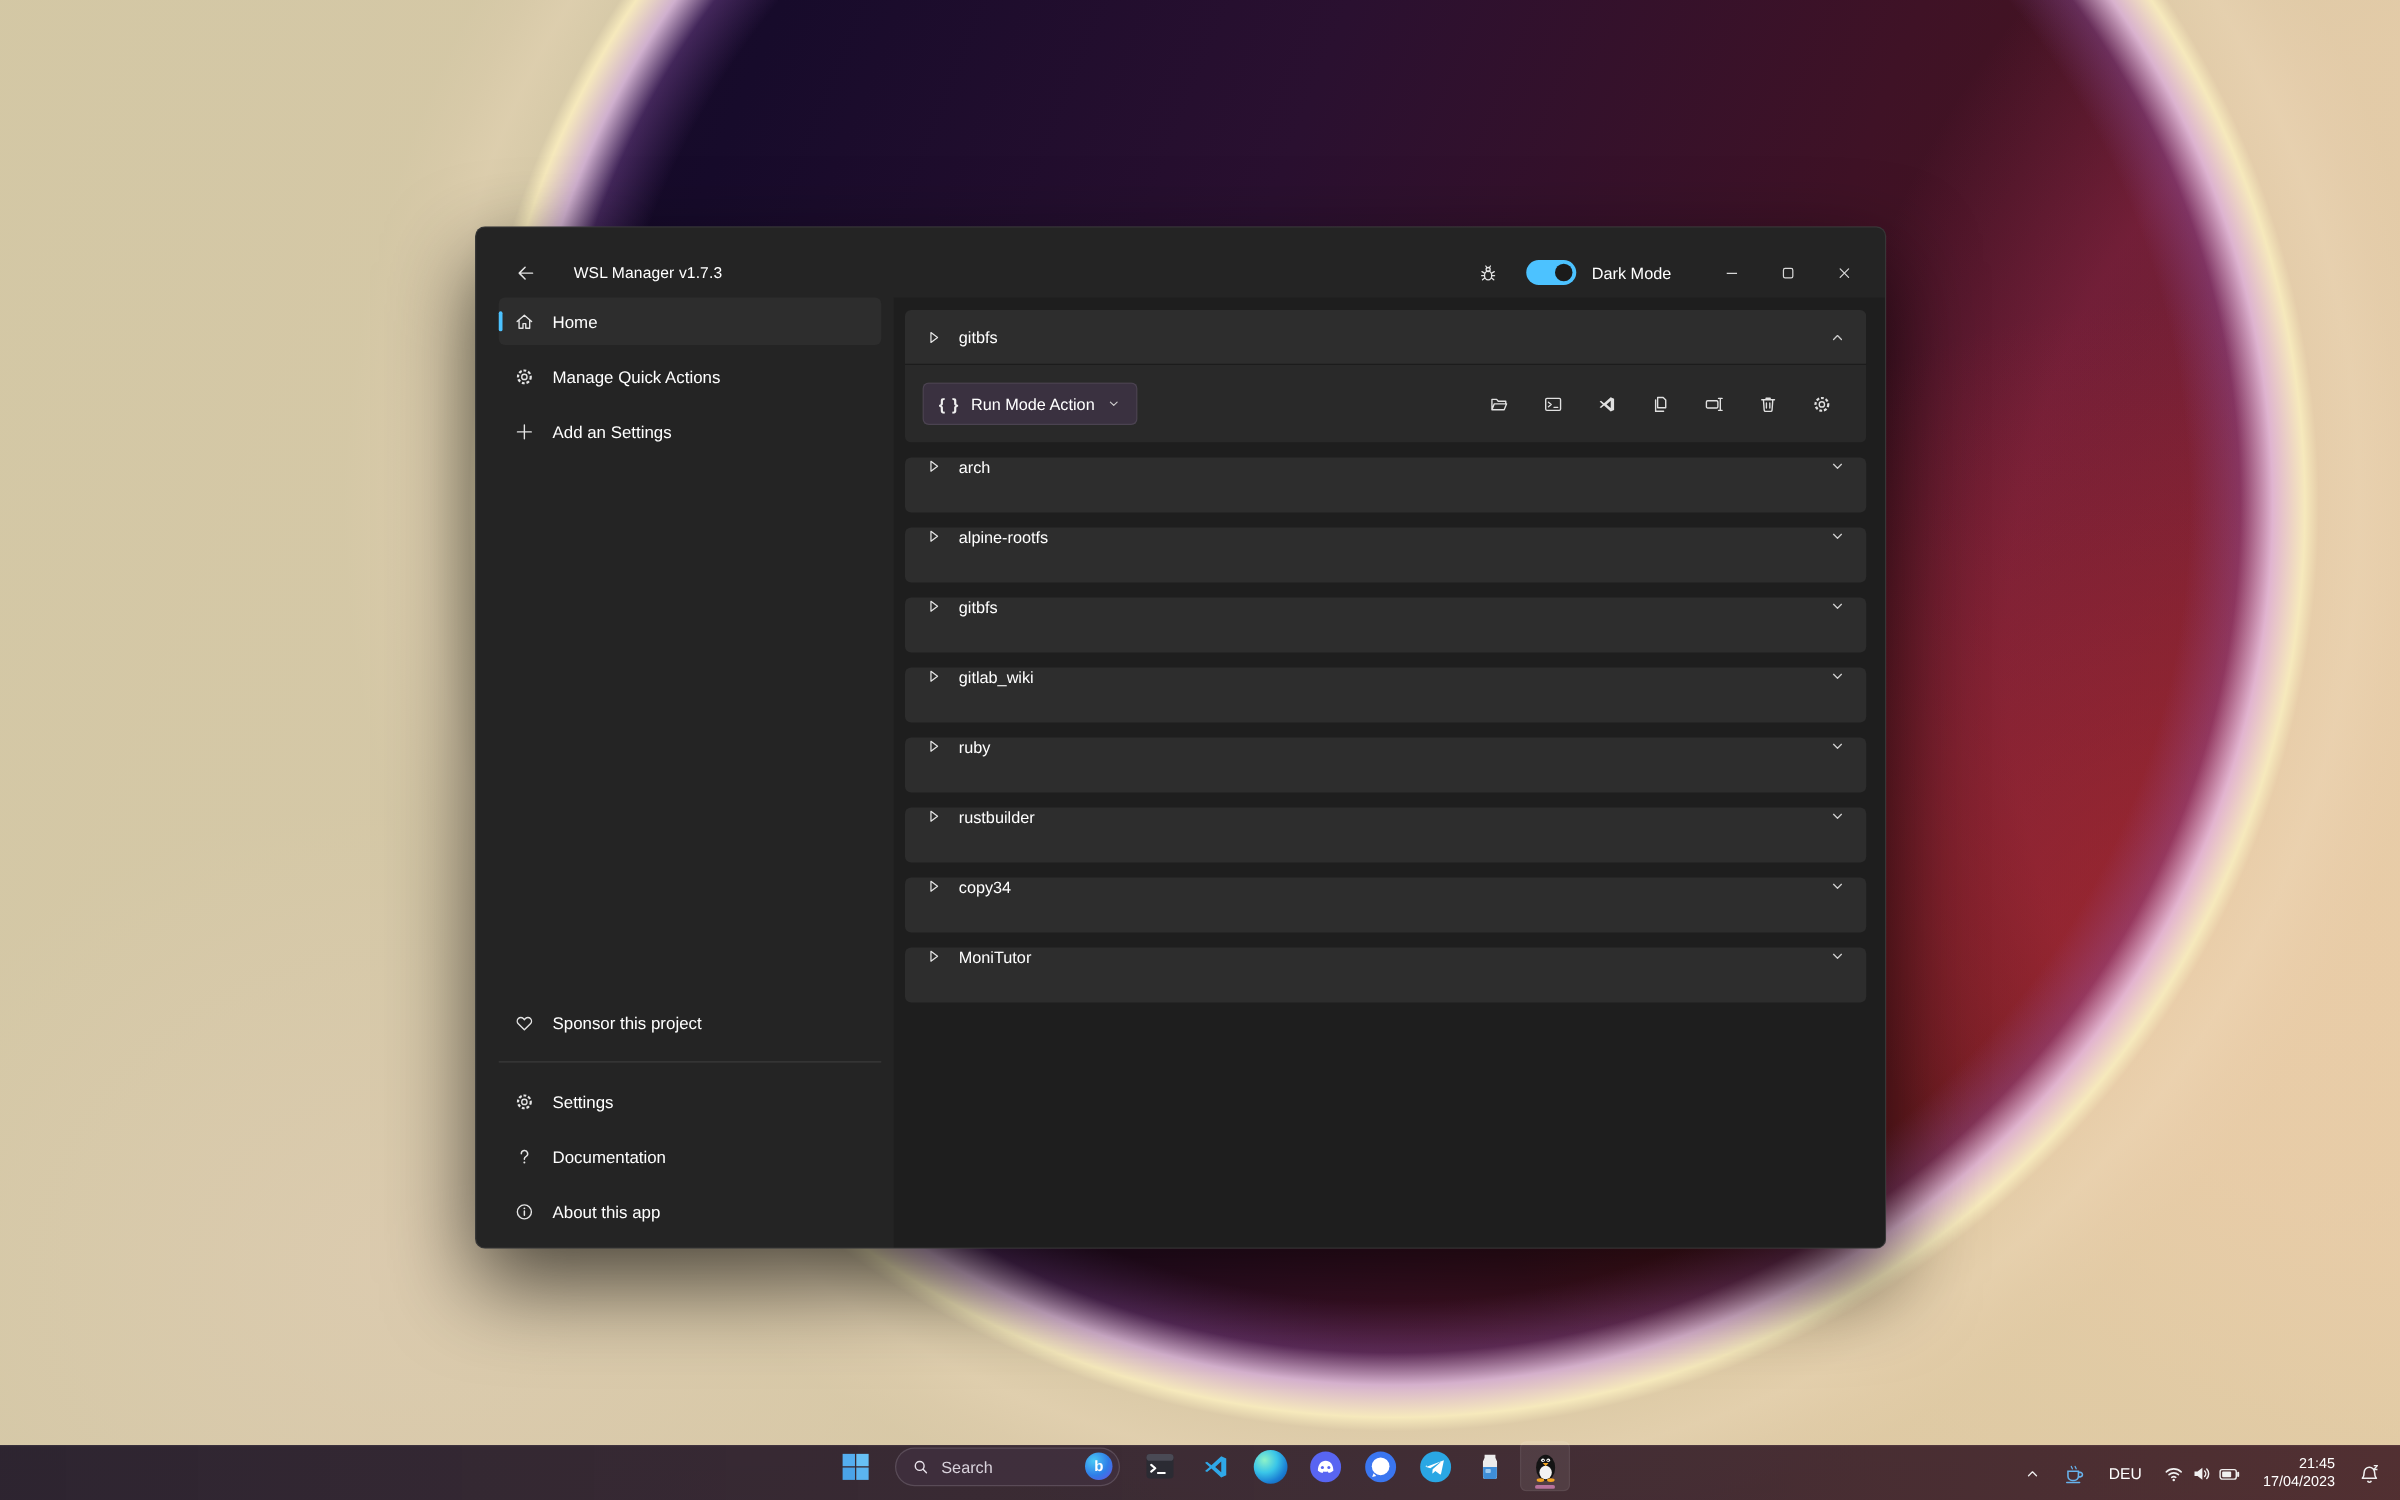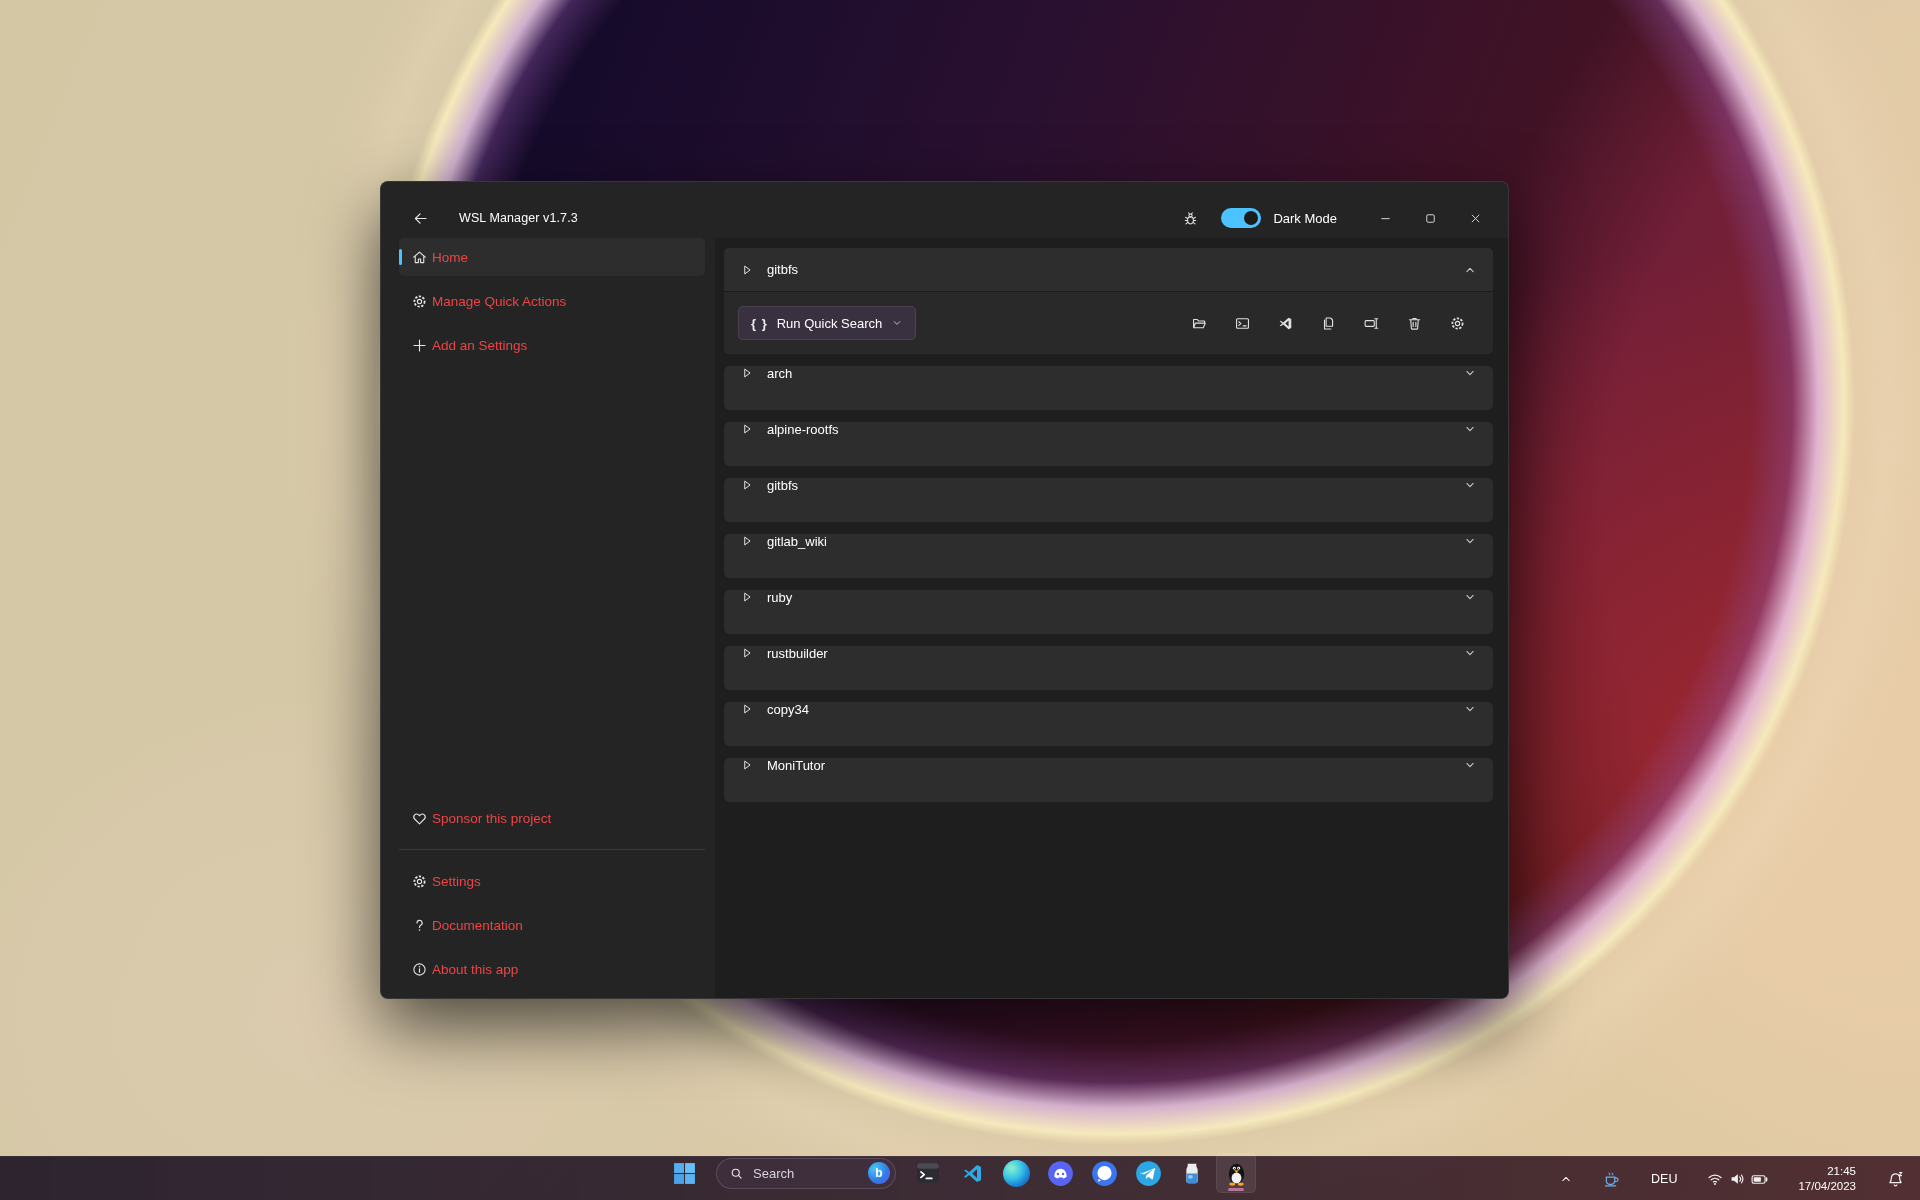--- a/index.html
+++ b/index.html
@@ -35,22 +35,22 @@
   .toggle { width:40px; height:20px; border-radius:10px; background:#4cc2ff; position:relative; margin:0 12px 0 14px; }
   .toggle .knob { position:absolute; top:3px; left:23px; width:14px; height:14px; border-radius:50%; background:#1b1b1b; }
   .dm-label { font-size:13px; color:#ffffff; margin-right:26px; }
   .winctl { width:45px; height:34px; display:flex; align-items:center; justify-content:center; }
   .winctl .i { width:15px; height:15px; color:#d8d8d8; }
 
   .window-body { flex:1; display:flex; min-height:0; }
 
   
   .sidebar { width:334px; flex:none; display:flex; flex-direction:column; padding:0 10px 4px 18px; }
-  .nav-item { height:38px; margin-bottom:6px; display:flex; align-items:center; gap:4px;
-    padding:0 12px; border-radius:5px; position:relative; font-size:13.5px; color:#ef4444; }
+  .nav-item { height:38px; margin-bottom:6px; display:flex; align-items:center; gap:14px;
+    padding:0 12px; border-radius:5px; position:relative; font-size:13.5px; color:#ffffff; }
   .nav-item.selected { background:#2d2d2d; }
   .nav-item.selected .accent-pill { position:absolute; left:0; top:11px; width:3px; height:16px;
     border-radius:2px; background:#4cc2ff; }
   .side-divider { height:1px; background:#3a3a3a; margin:6px 0 12px 0; }
   .side-spacer { flex:1; }
 
   
   .main { flex:1; background:#1e1e1e; padding:10px 15px 0 9px; overflow:hidden; }
   .card { border-radius:5px; overflow:hidden; margin-bottom:12px; }
   .inst-header { height:44px; background:#2d2d2d; display:flex; align-items:center; padding:0 16px; gap:13px; }
@@ -83,21 +83,21 @@
   .tb-app.active .underline { position:absolute; bottom:1px; left:11px; width:16px; height:3px;
     border-radius:2px; background:#b8729c; }
   .search-pill { width:180px; height:31px; border-radius:16px; margin:0 8px;
     background:rgba(66,50,66,.6); border:1px solid rgba(255,255,255,.14);
     display:flex; align-items:center; padding:0 5px 0 12px; gap:9px; }
   .search-pill .txt { flex:1; font-size:13px; color:#d9d3dc; }
   .bing { width:22px; height:22px; border-radius:50%; background:radial-gradient(circle at 32% 30%, #49c8f5, #2f7de8 55%, #6b4fe0);
     display:flex; align-items:center; justify-content:center; font-size:12px; font-weight:bold; color:#fff; }
   .circle-ic { width:27px; height:27px; border-radius:50%; }
 
-  .tray { position:absolute; right:0; top:0; height:44px; display:flex; align-items:center; gap:19px; padding-right:10px; }
+  .tray { position:absolute; right:0; top:0; height:44px; display:flex; align-items:center; gap:7px; padding-right:10px; }
   .tray-btn { height:36px; display:flex; align-items:center; justify-content:center; padding:0 5px; border-radius:4px; }
   .lang { font-size:12.5px; color:#ffffff; padding:0 6px; }
   .status-group { display:flex; align-items:center; gap:4px; padding:0 4px; }
   .clock { text-align:right; color:#ffffff; font-size:11.5px; line-height:1.3; padding:0 6px; }
   .tray .i { color:#f0f0f0; }
 </style>
 </head>
 <body>
 
 <svg width="0" height="0" style="position:absolute">
@@ -296,21 +296,21 @@
                 <use href="#ic-play"></use>
               </svg>
             <span class="inst-name">gitbfs</span>
             <svg class="chev">
                 <use href="#ic-chev-u"></use>
               </svg>
           </div>
           <div class="inst-body">
             <div class="rqa-btn">
               <span class="rqa-braces">{ }</span>
-              <span class="rqa-label">Run Quick Search</span>
+              <span class="rqa-label">Run Mode Action</span>
               <svg class="i">
                   <use href="#ic-chev-d"></use>
                 </svg>
             </div>
             <div class="body-spacer"></div>
             <div class="action-icons">
               <div class="act-btn">
                   <svg class="i">
                     <use href="#ic-folder"></use>
                   </svg>

